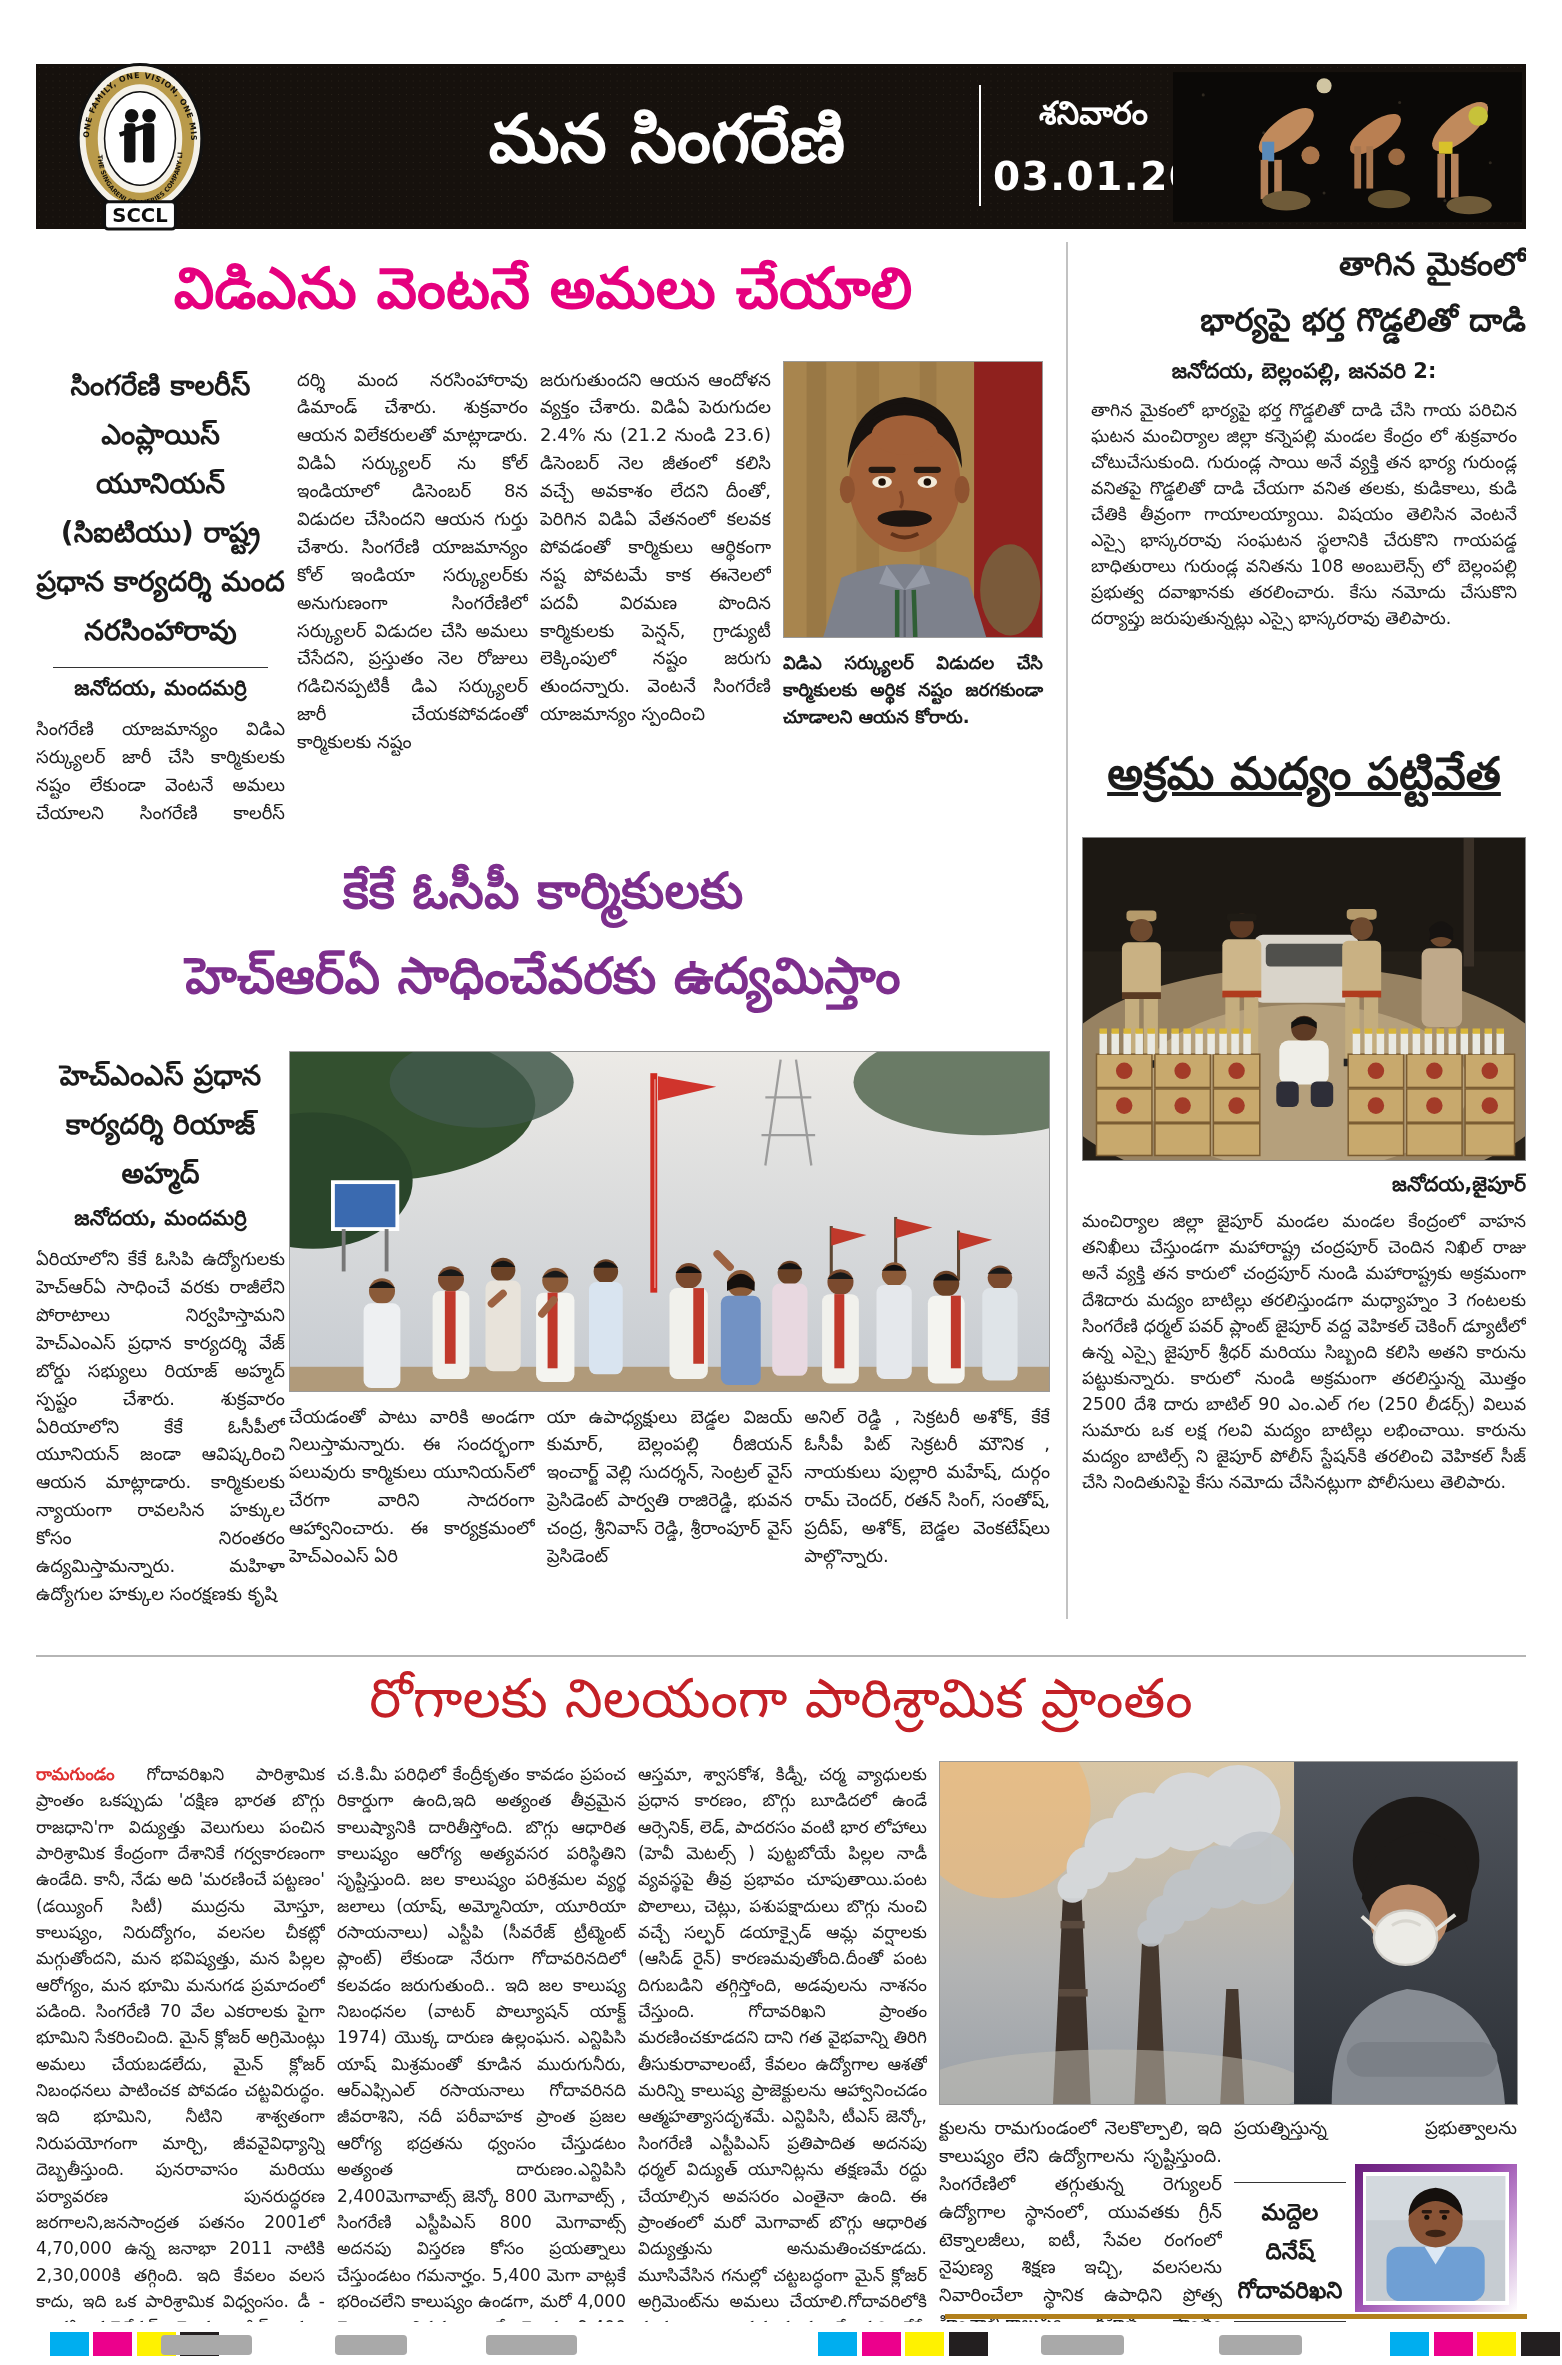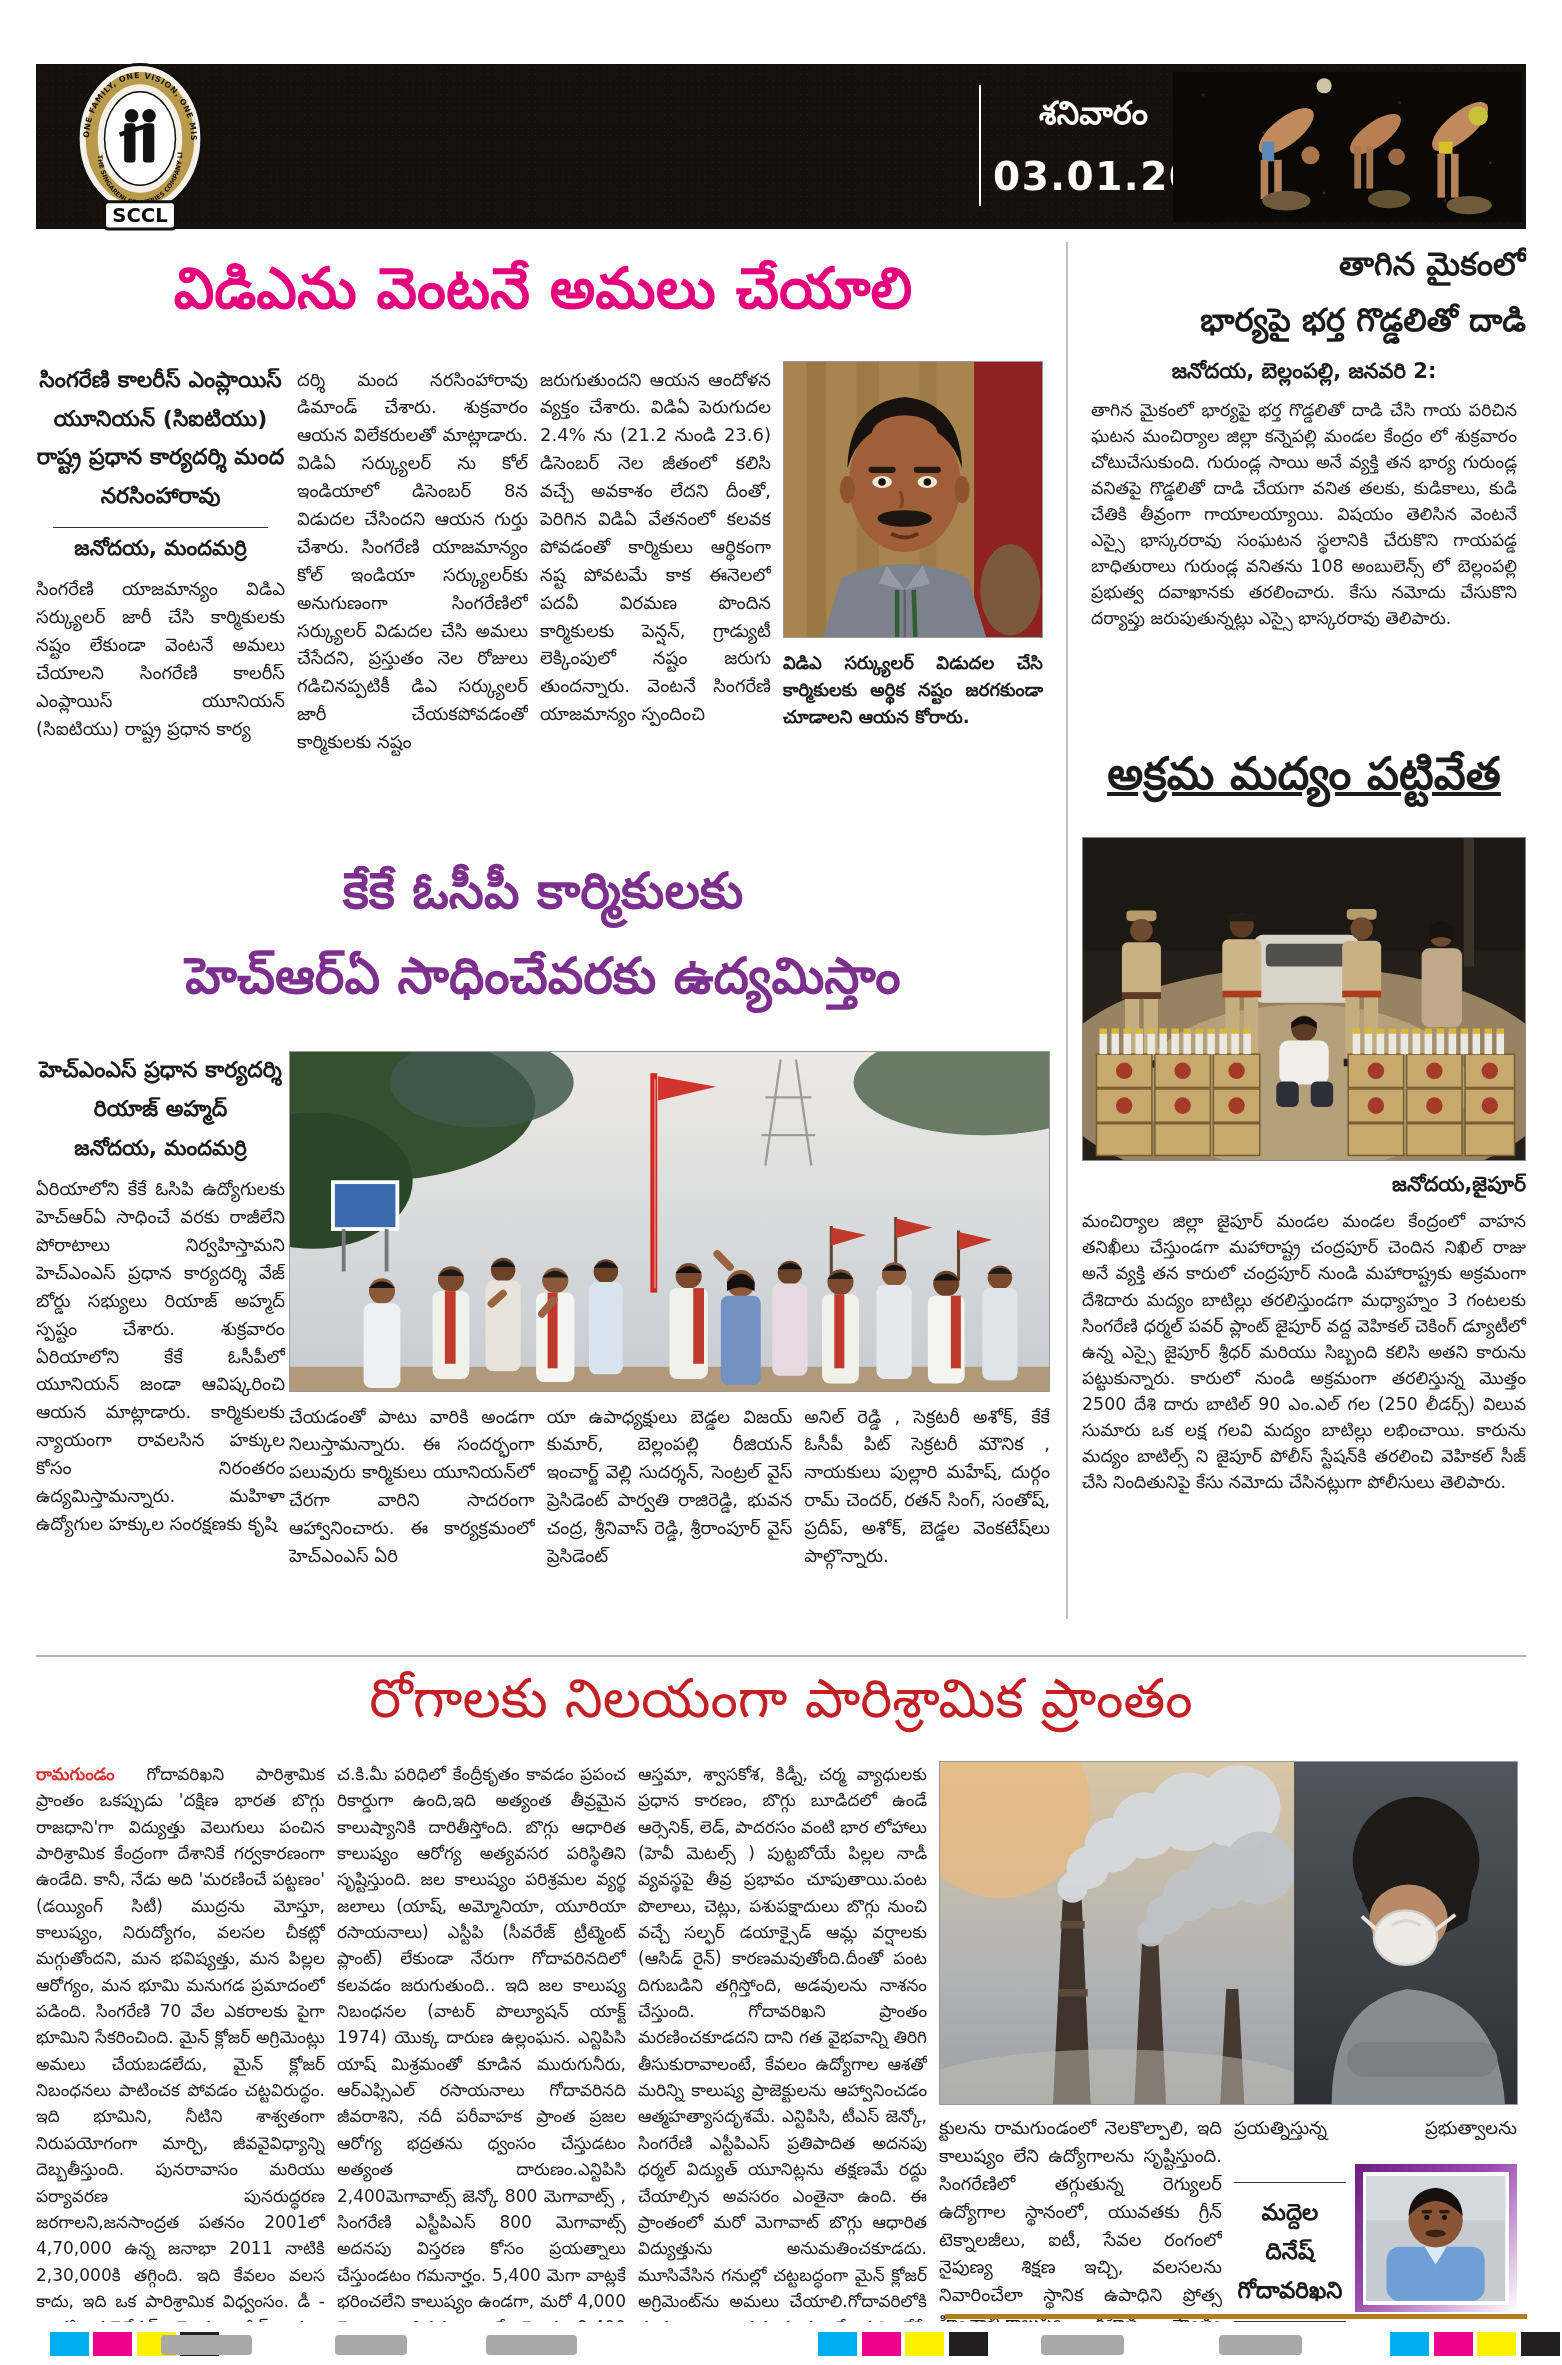--- a/index.html
+++ b/index.html
@@ -16,21 +16,21 @@
   .mast-sep{position:absolute;left:943px;top:21px;width:2.3px;height:121px;background:#ffffff;}
   .mast-date{position:absolute;left:957px;top:0;width:201px;height:100%;display:flex;
     flex-direction:column;justify-content:center;gap:15px;text-align:center;color:#ffffff;}
   .mast-day{font-size:32px;font-weight:700;}
   .mast-datenum{font-size:39px;font-weight:800;letter-spacing:1.5px;
     font-family:"DejaVu Sans", sans-serif;}
   .miners{position:absolute;right:4.5px;top:7.6px;width:349px;height:150px;}
 
   
   .body-text{font-size:18px;line-height:1.55;text-align:justify;margin:0;}
-  .subhead{font-size:22px;font-weight:700;text-align:center;line-height:1.75;margin:0;}
+  .subhead{font-size:28px;font-weight:700;text-align:center;line-height:1.75;margin:0;}
   .byline{font-size:21px;font-weight:700;text-align:center;margin:7.6px 0 10.6px;}
   .subrule{border:none;border-top:1.5px solid #333;width:86%;margin:12px auto 3px;}
   .col{overflow:hidden;}
 
   
   .h-vda{left:36px;top:239px;width:1014px;height:112px;display:flex;align-items:center;
     justify-content:center;font-size:57px;font-weight:800;color:var(--headline_pink,#e5007e);}
   .article1-row{left:36px;top:361px;width:1014px;height:467px;display:flex;gap:12px;}
   .a1-colA{width:249px;}
   .a1-colB{width:231px;padding-top:4.5px;}
@@ -119,20 +119,21 @@
           <textPath href="#ringtop" startOffset="2%">ONE FAMILY, ONE VISION, ONE MISSION</textPath>
         </text>
         <text font-size="8.5" font-weight="700" fill="#15120c">
           <textPath href="#ringbot" startOffset="2%">THE SINGARENI COLLIERIES COMPANY LIMITED</textPath>
         </text>
         <rect x="43" y="188" width="94" height="36" rx="5" fill="#ffffff" stroke="#111" stroke-width="4"></rect>
         <text x="90" y="215" text-anchor="middle" font-size="26" font-weight="800" fill="#0d0d0d">SCCL</text>
       </svg>
     </div>
 
+    <div class="paper-title">మన సింగరేణి</div>
     <div class="mast-sep"></div>
 
     <div class="mast-date">
       <div class="mast-day">శనివారం</div>
       <div class="mast-datenum">03.01.2026</div>
     </div>
 
     <div class="miners">
       <svg viewBox="0 0 462 198" width="349" height="150">
         <rect width="462" height="198" fill="#0b0907"></rect>

